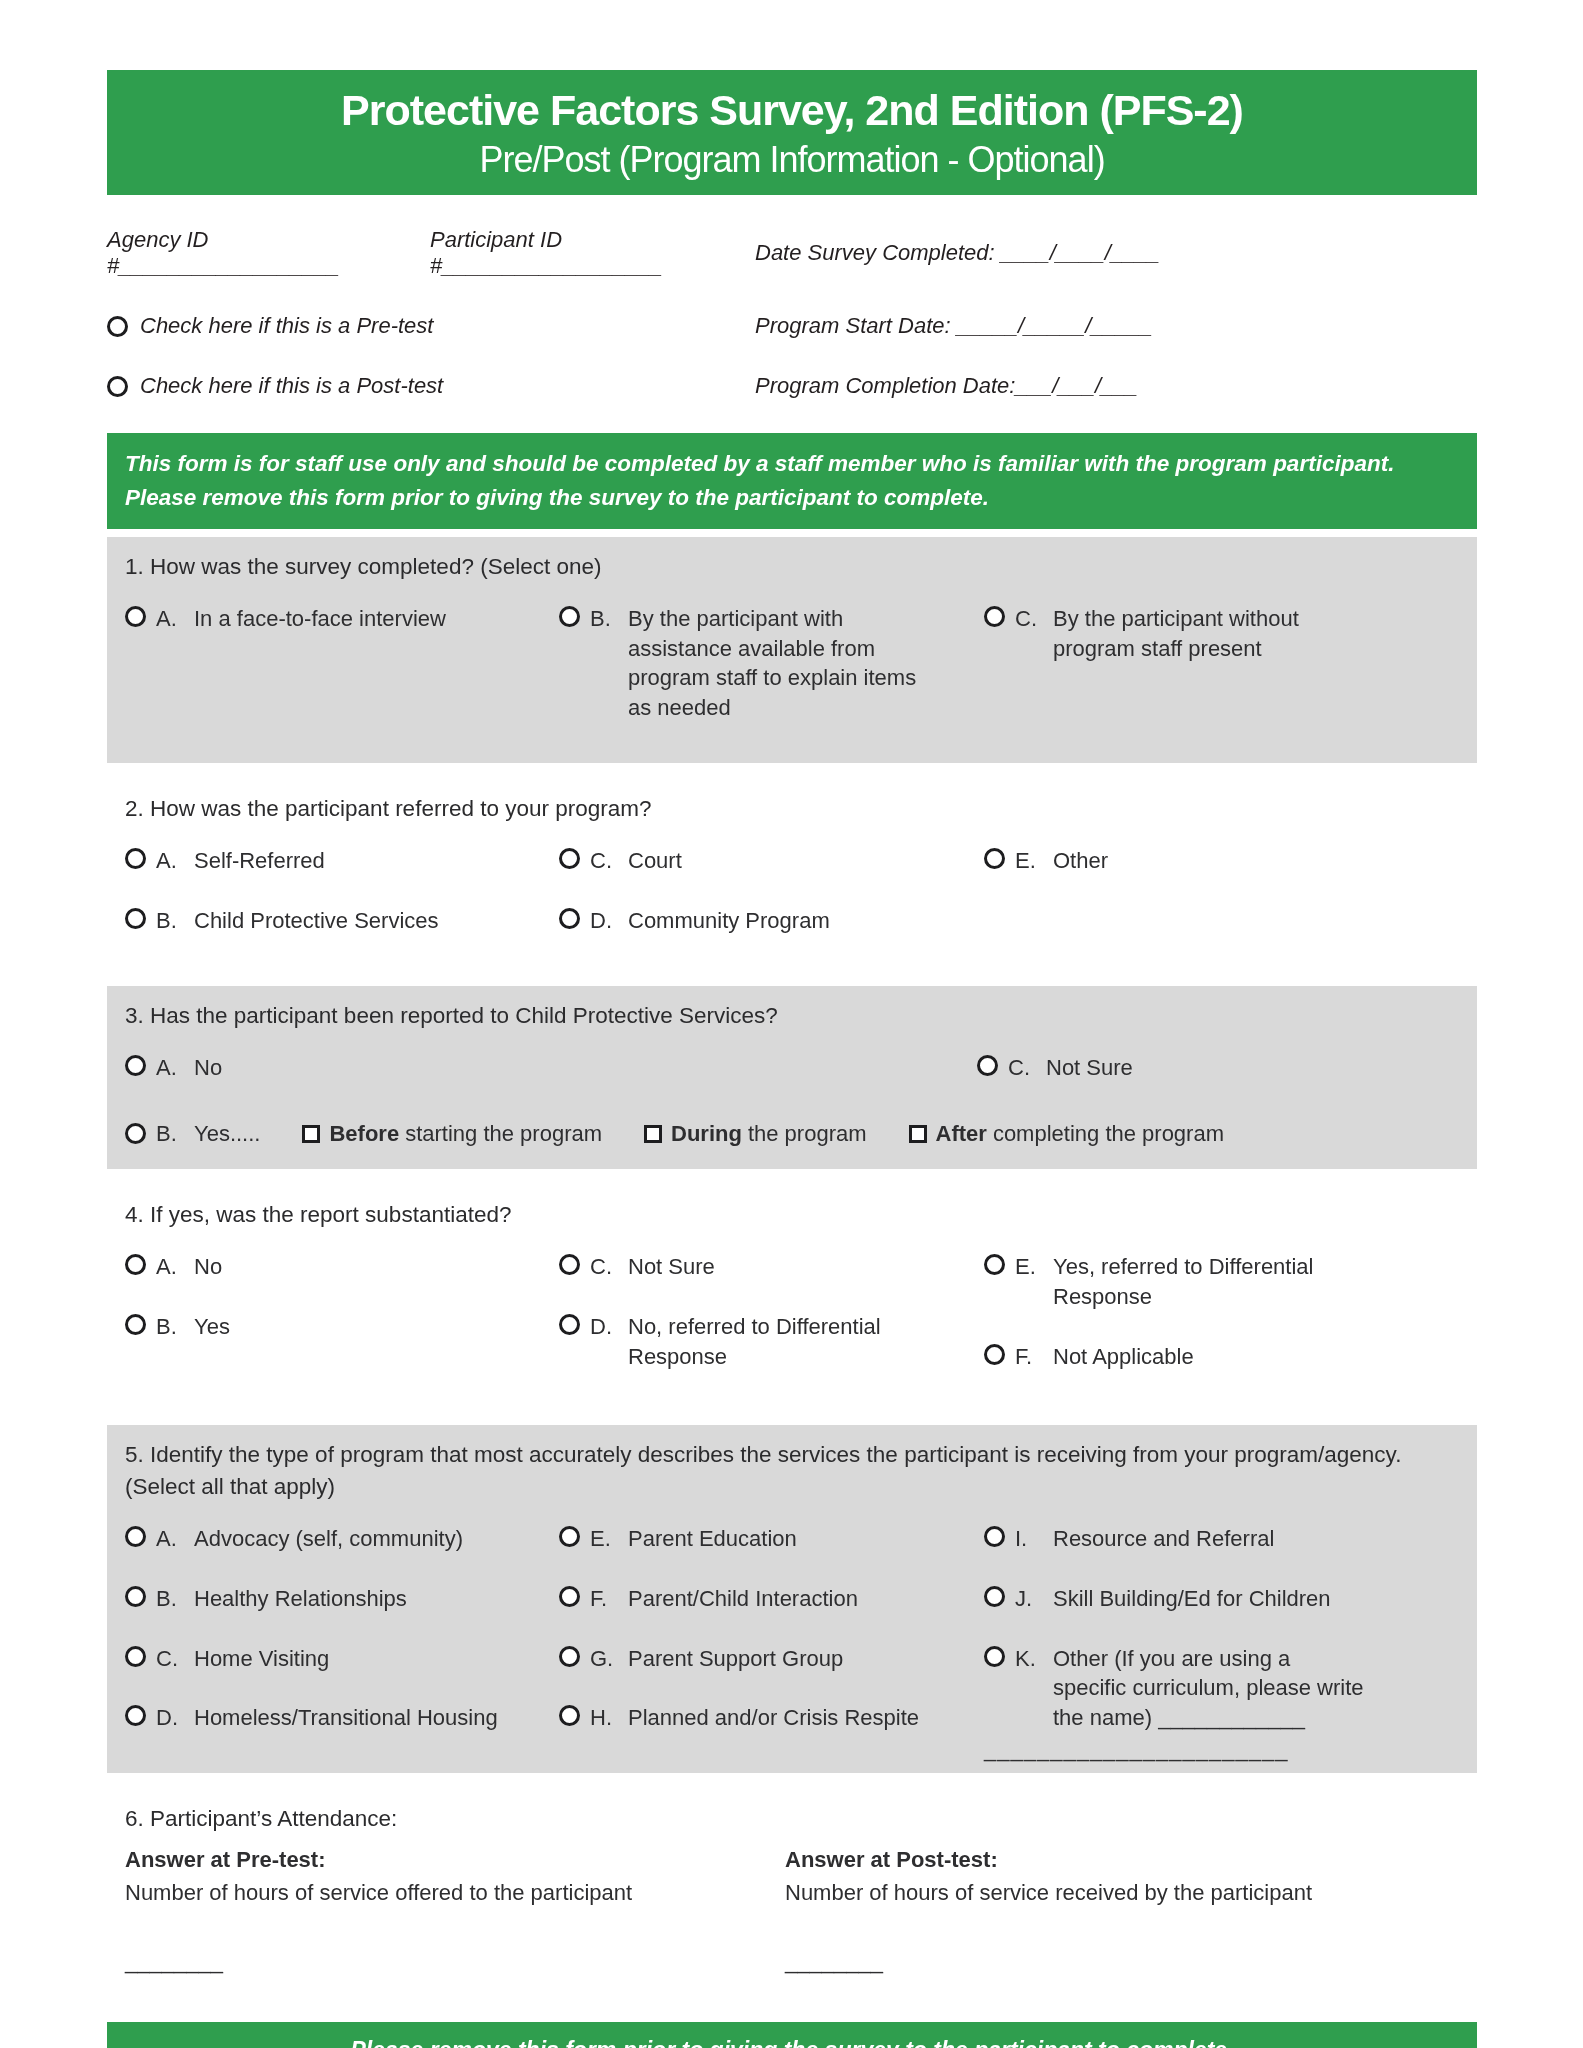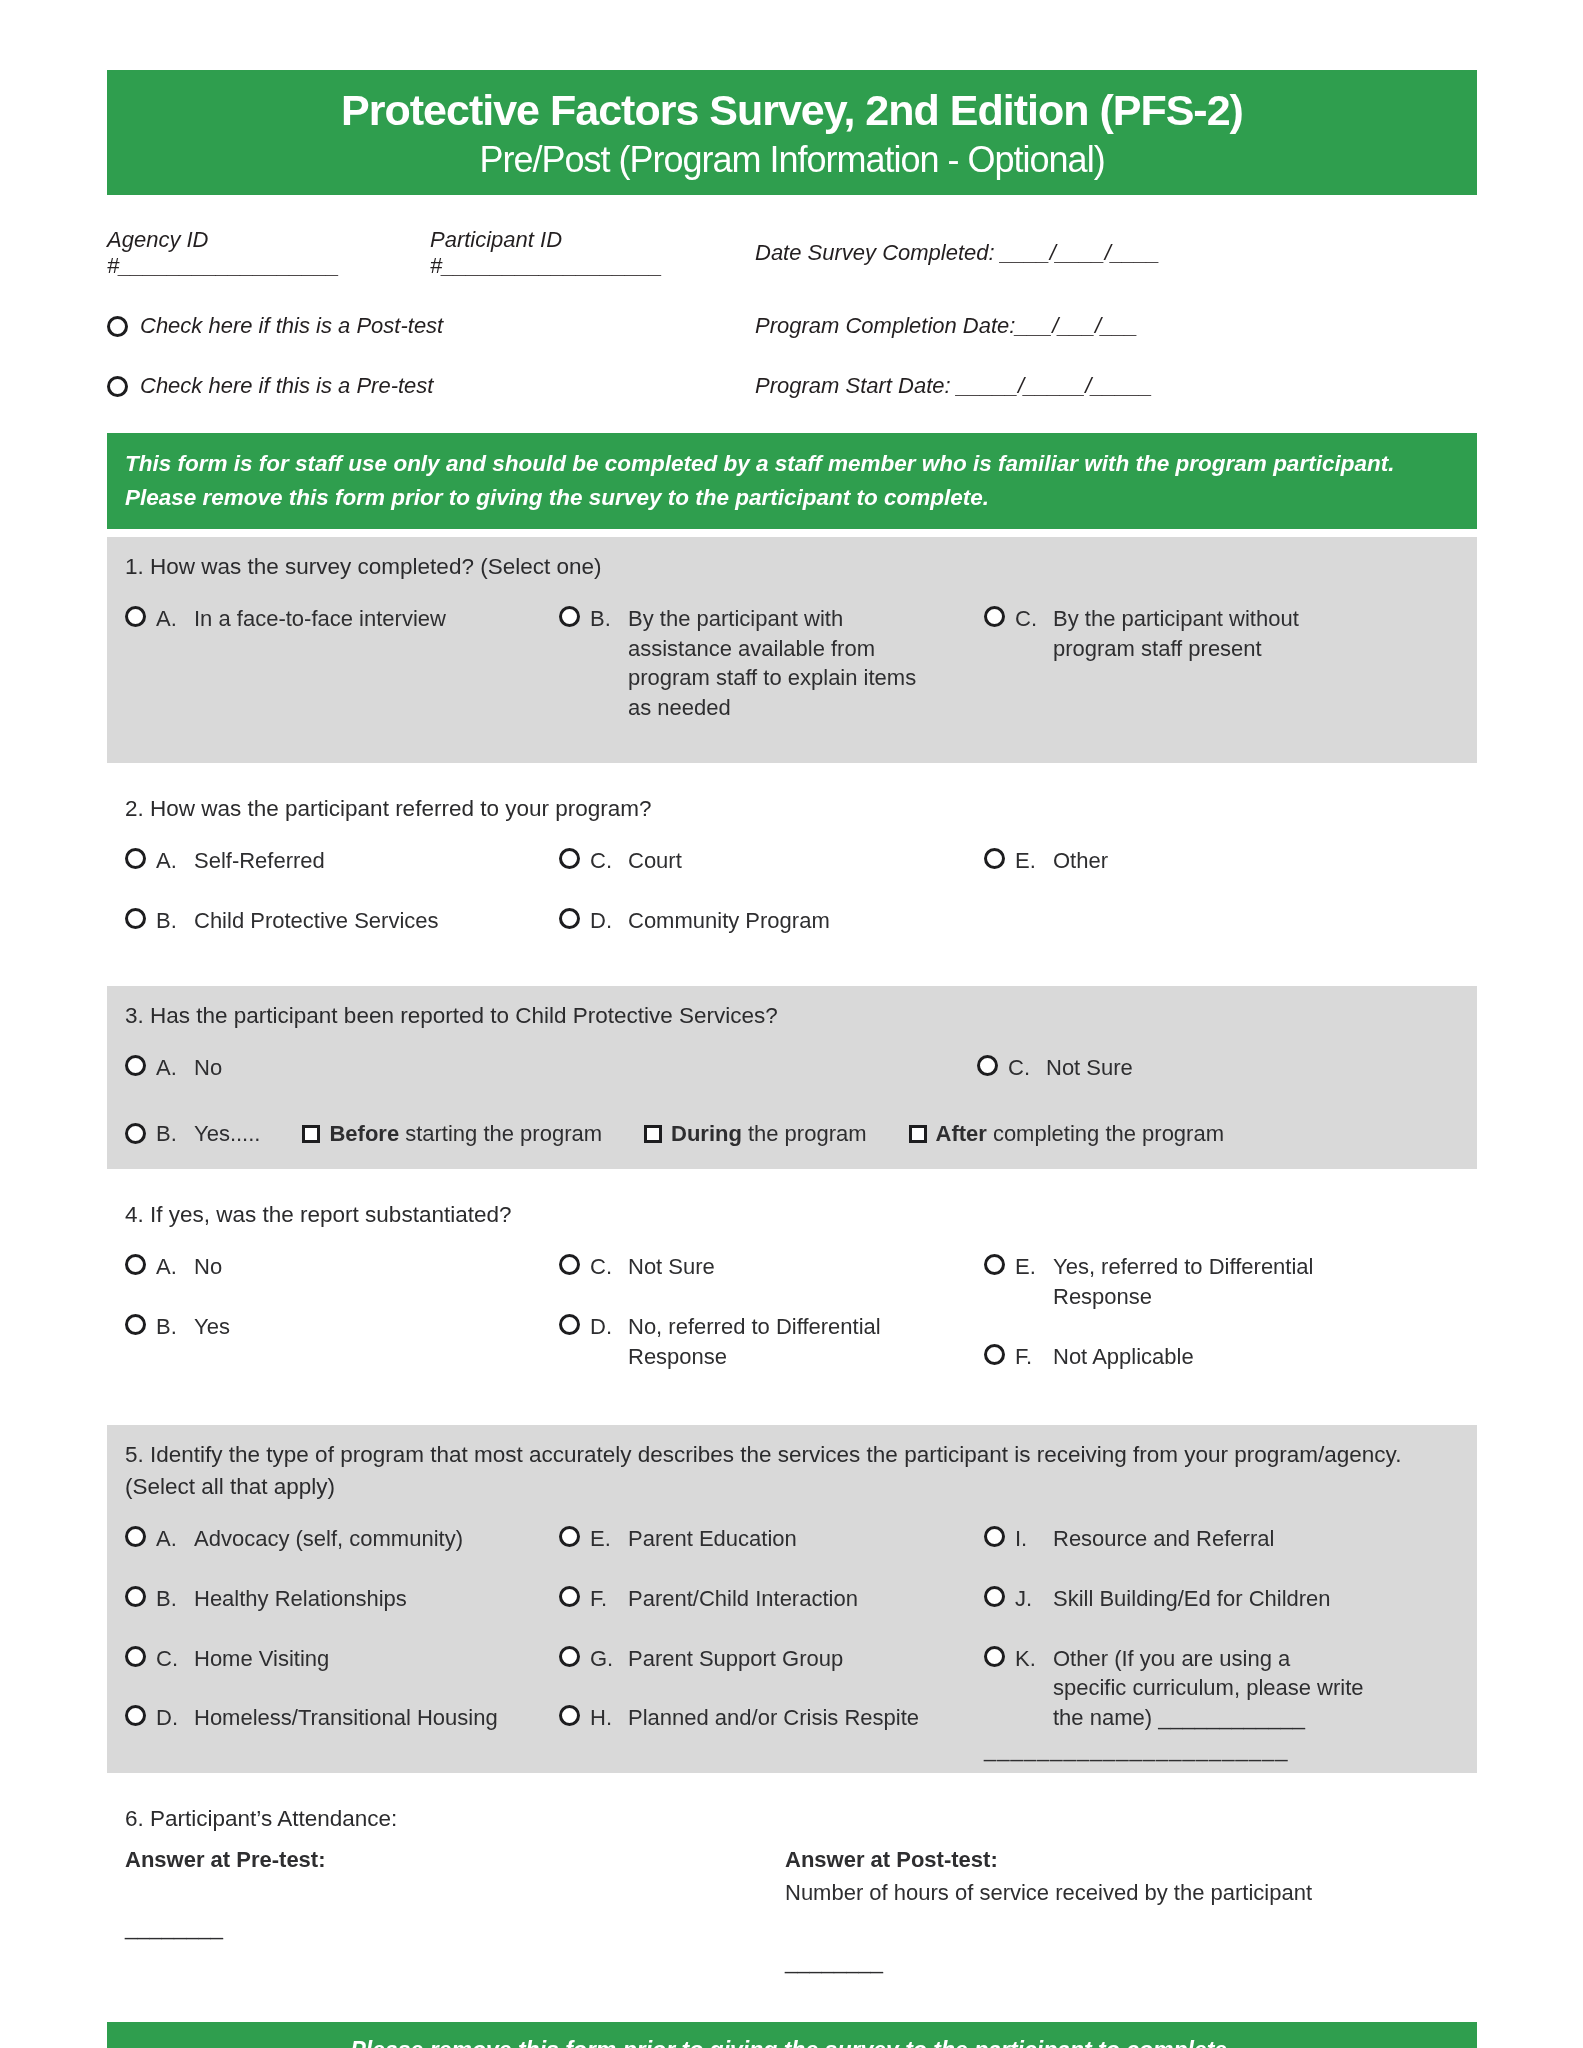--- a/index.html
+++ b/index.html
@@ -75,30 +75,30 @@
 
     <div class="meta">
       <div class="meta-row">
         <span class="m1">Agency ID #__________________</span>
         <span class="m2">Participant ID #__________________</span>
         <span class="m3">Date Survey Completed: ____/____/____</span>
       </div>
       <div class="meta-row">
         <span class="mleft">
           <span class="radio"></span>
-          <span>Check here if this is a Post-test</span>
-        </span>
-        <span class="m3">Program Completion Date:___/___/___</span>
+          <span>Check here if this is a Pre-test</span>
+        </span>
+        <span class="m3">Program Start Date: _____/_____/_____</span>
       </div>
       <div class="meta-row">
         <span class="mleft">
           <span class="radio"></span>
-          <span>Check here if this is a Pre-test</span>
-        </span>
-        <span class="m3">Program Start Date: _____/_____/_____</span>
+          <span>Check here if this is a Post-test</span>
+        </span>
+        <span class="m3">Program Completion Date:___/___/___</span>
       </div>
     </div>
 
     <div class="staff-box">This form is for staff use only and should be completed by a staff member who is familiar with the program participant. Please remove this form prior to giving the survey to the participant to complete.</div>
 
     <div class="qbox" id="q1">
       <div class="qtitle">1. How was the survey completed? (Select one)</div>
       <div class="cols">
         <div class="c1">
           <div class="opt">
@@ -309,20 +309,21 @@
           <div class="k-blank">_______________________</div>
         </div>
       </div>
     </div>
 
     <div class="qwhite" id="q6">
       <div class="qtitle" style="margin-bottom:10px;">6. Participant’s Attendance:</div>
       <div class="q6-cols">
         <div class="q6-left">
           <div class="q6-h">Answer at Pre-test:</div>
+          <div>Number of hours of service offered to the participant</div>
           <div class="q6-blank">________</div>
         </div>
         <div class="q6-right">
           <div class="q6-h">Answer at Post-test:</div>
           <div>Number of hours of service received by the participant</div>
           <div class="q6-blank">________</div>
         </div>
       </div>
     </div>
 

